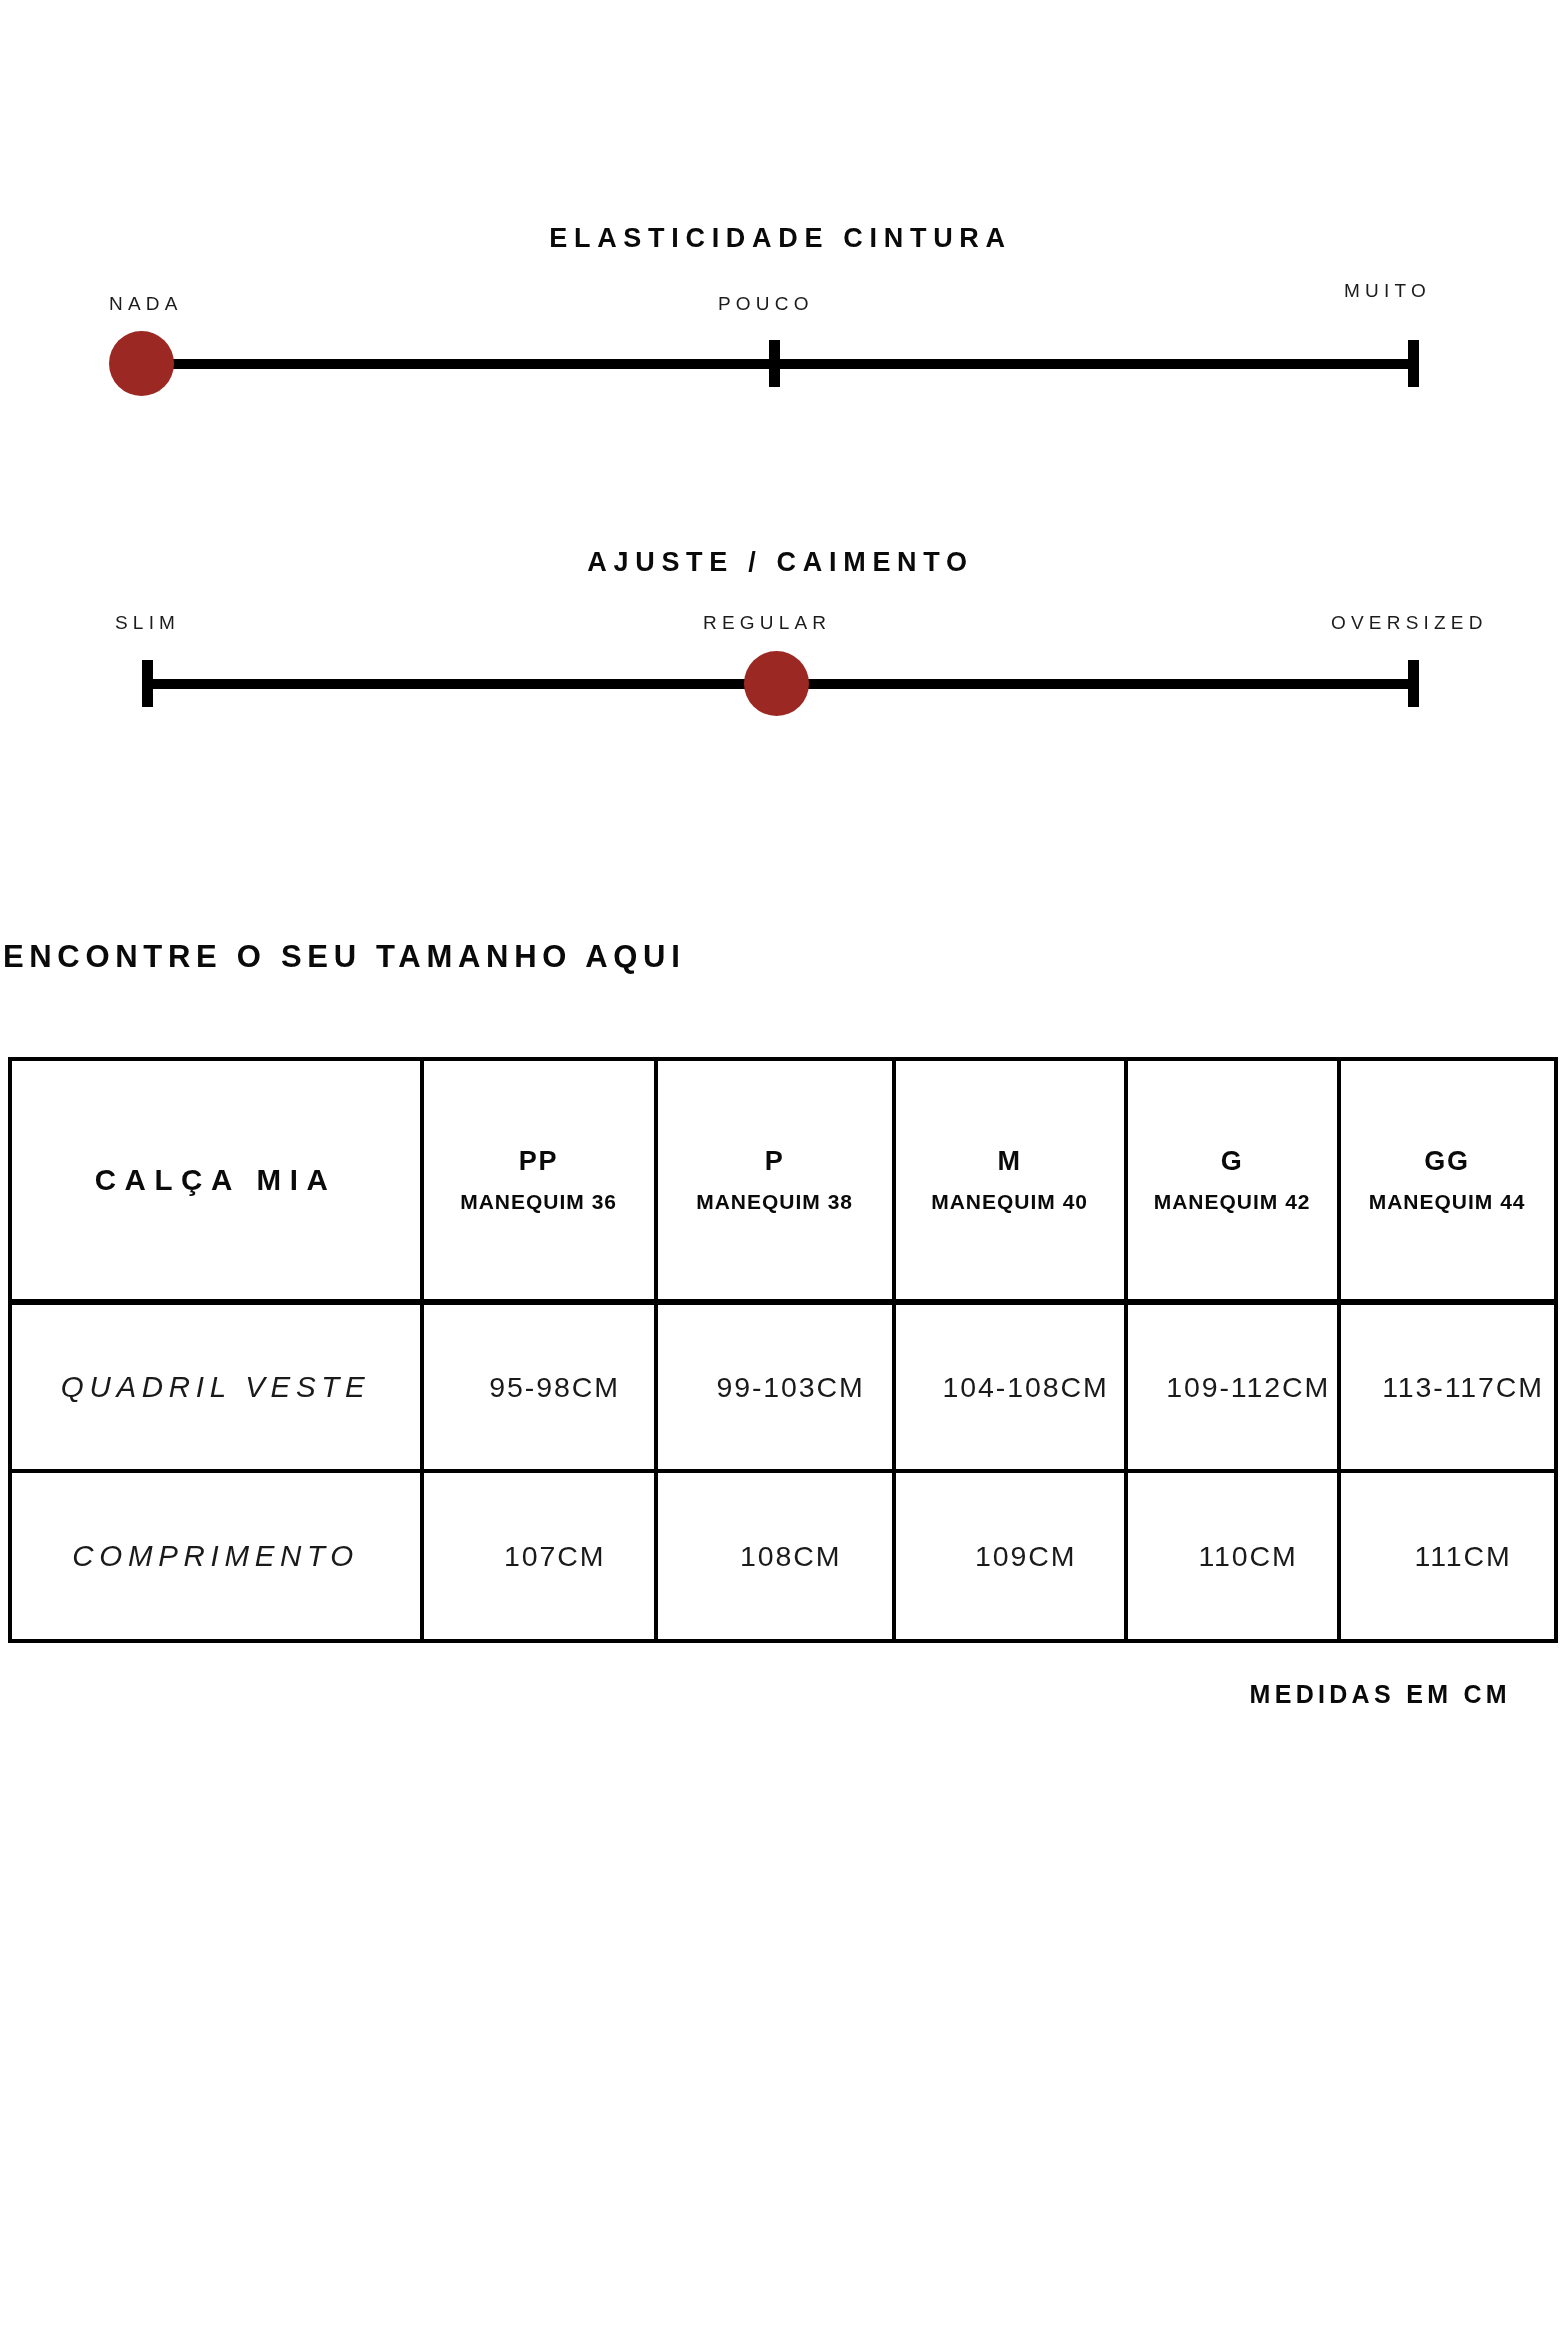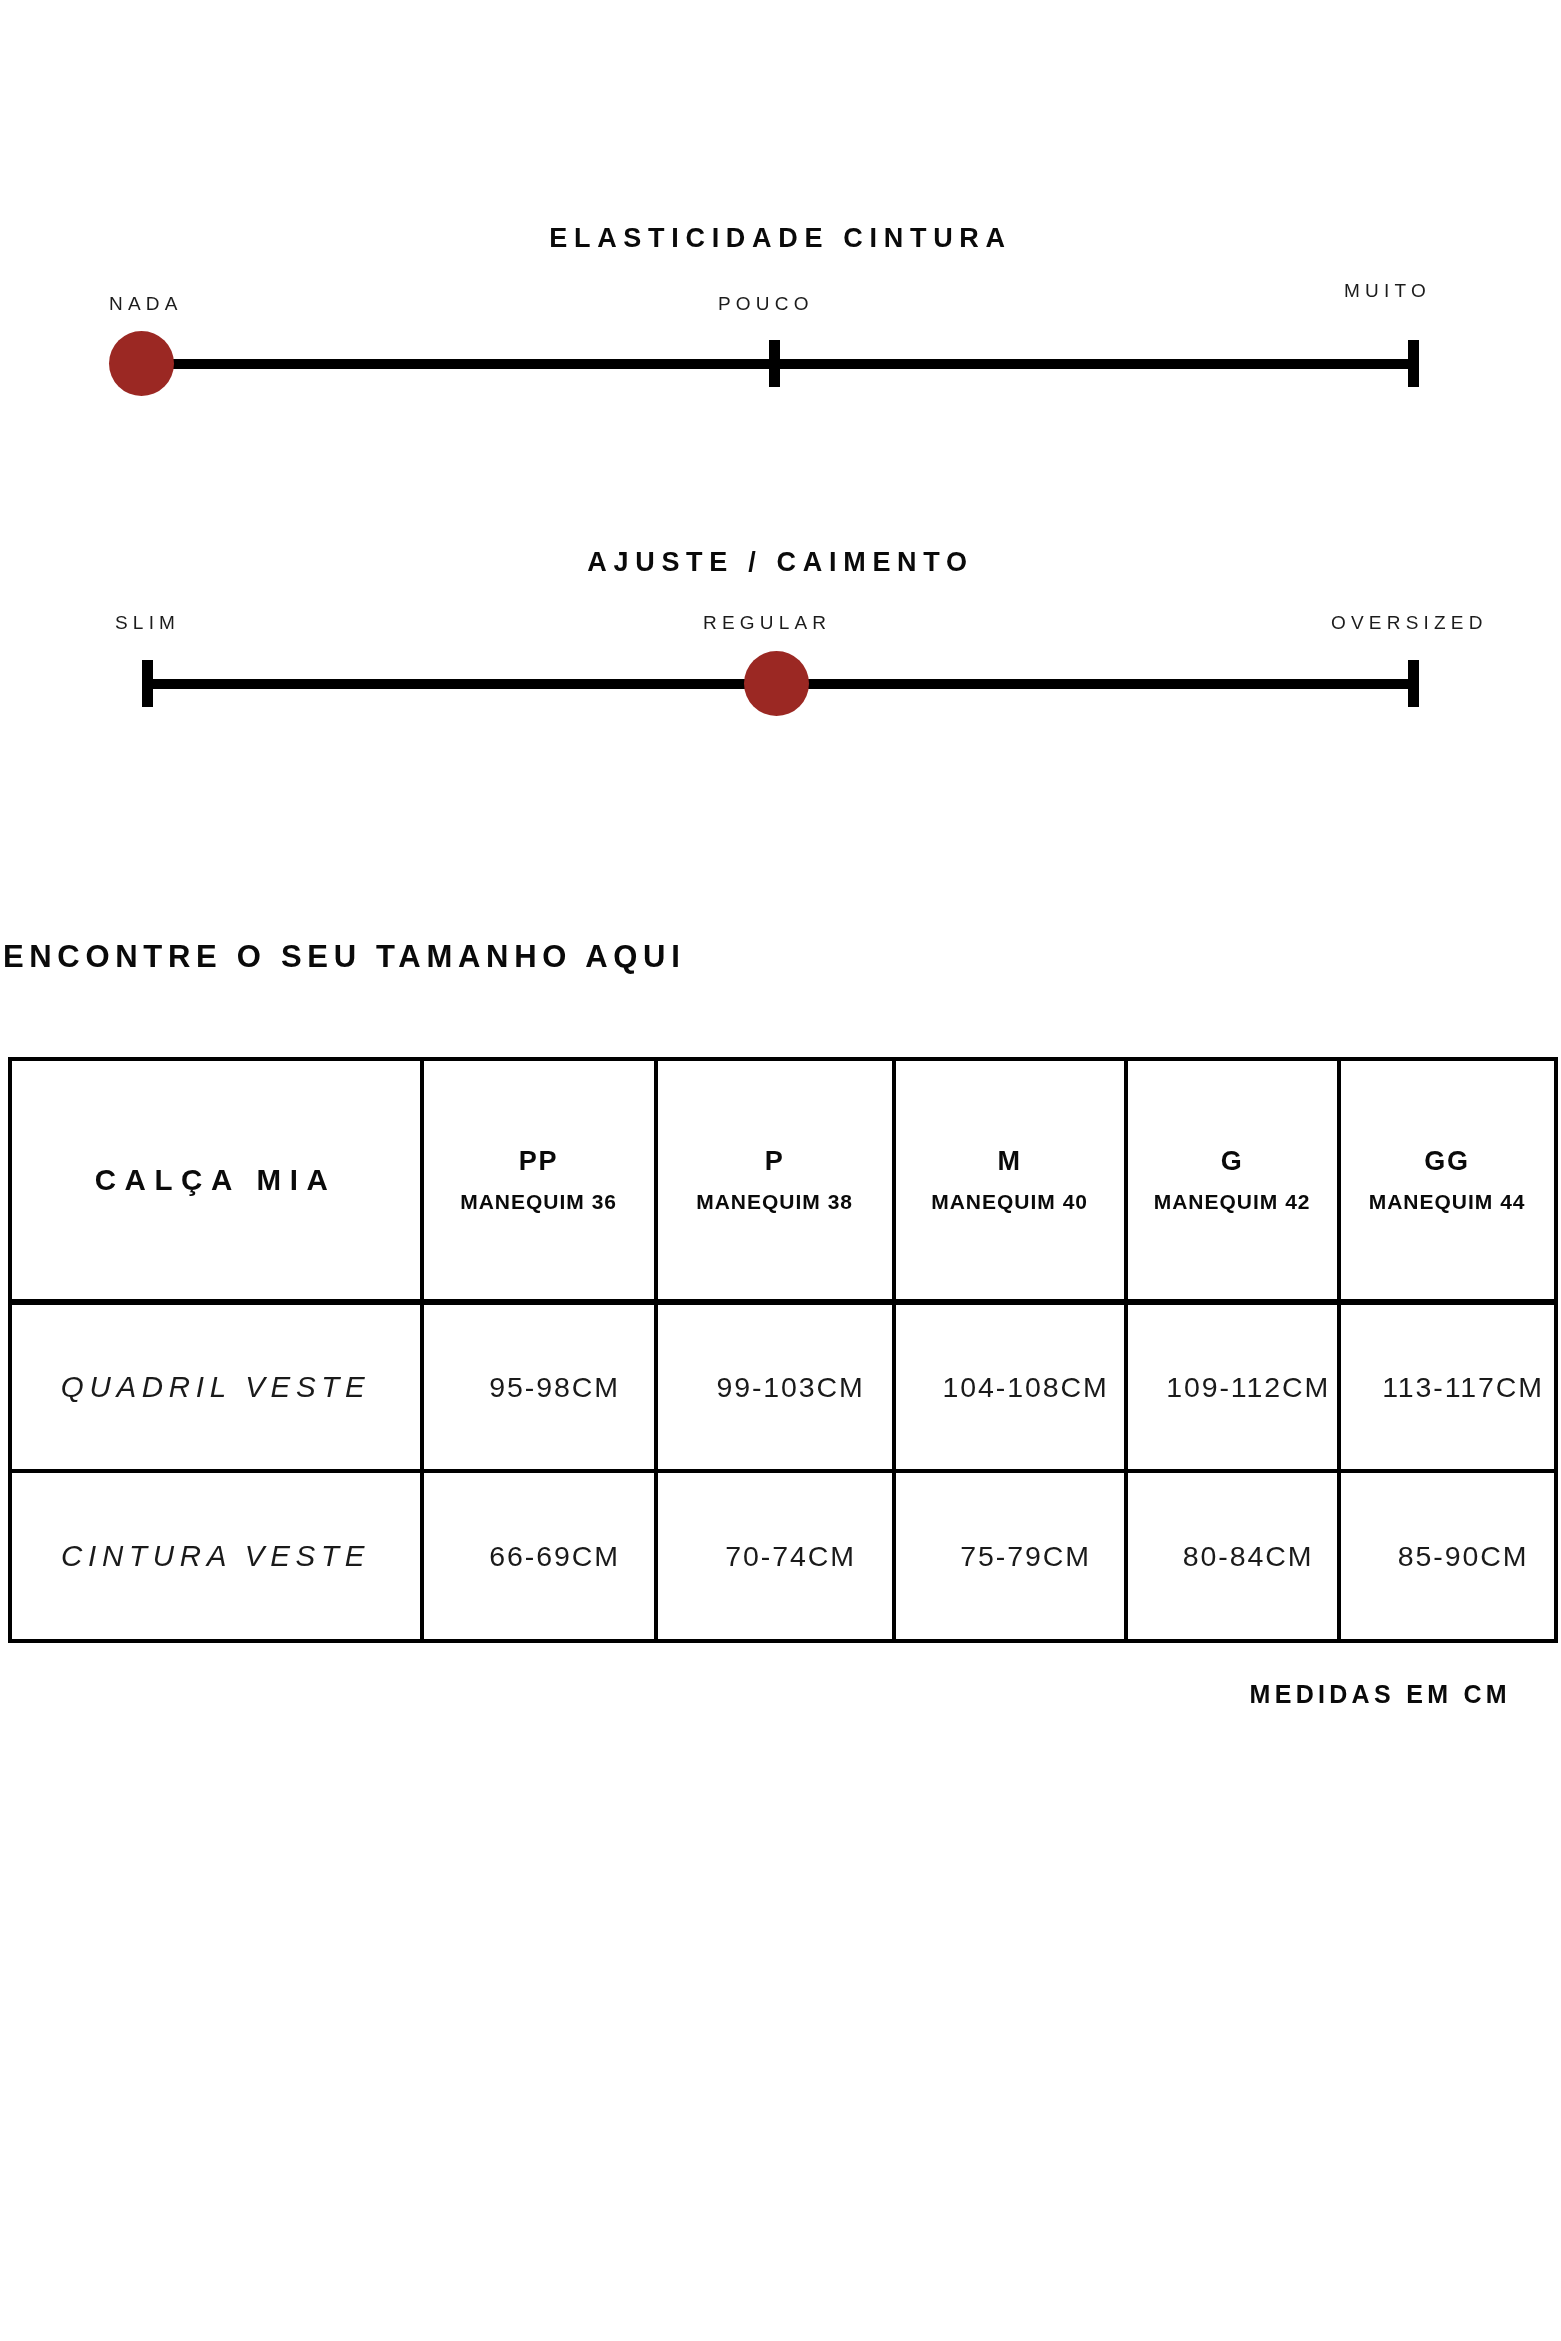--- a/index.html
+++ b/index.html
@@ -162,30 +162,30 @@
         <td>
           <span class="row-label">QUADRIL VESTE</span>
         </td>
         <td><span class="cell-value">95-98CM</span></td>
         <td><span class="cell-value">99-103CM</span></td>
         <td><span class="cell-value">104-108CM</span></td>
         <td><span class="cell-value">109-112CM</span></td>
         <td><span class="cell-value">113-117CM</span></td>
       </tr>
 
+
       <tr class="data-row">
         <td>
-          <span class="row-label">CINTURA VESTE</span>
+          <span class="row-label">COMPRIMENTO</span>
         </td>
-        <td><span class="cell-value">66-69CM</span></td>
-        <td><span class="cell-value">70-74CM</span></td>
-        <td><span class="cell-value">75-79CM</span></td>
-        <td><span class="cell-value">80-84CM</span></td>
-        <td><span class="cell-value">85-90CM</span></td>
+        <td><span class="cell-value">107CM</span></td>
+        <td><span class="cell-value">108CM</span></td>
+        <td><span class="cell-value">109CM</span></td>
+        <td><span class="cell-value">110CM</span></td>
+        <td><span class="cell-value">111CM</span></td>
       </tr>
-
     </tbody>
   </table>
 
   <div class="abs measurements-note">MEDIDAS EM CM</div>
 
 </div>
 
 
 </body></html>

